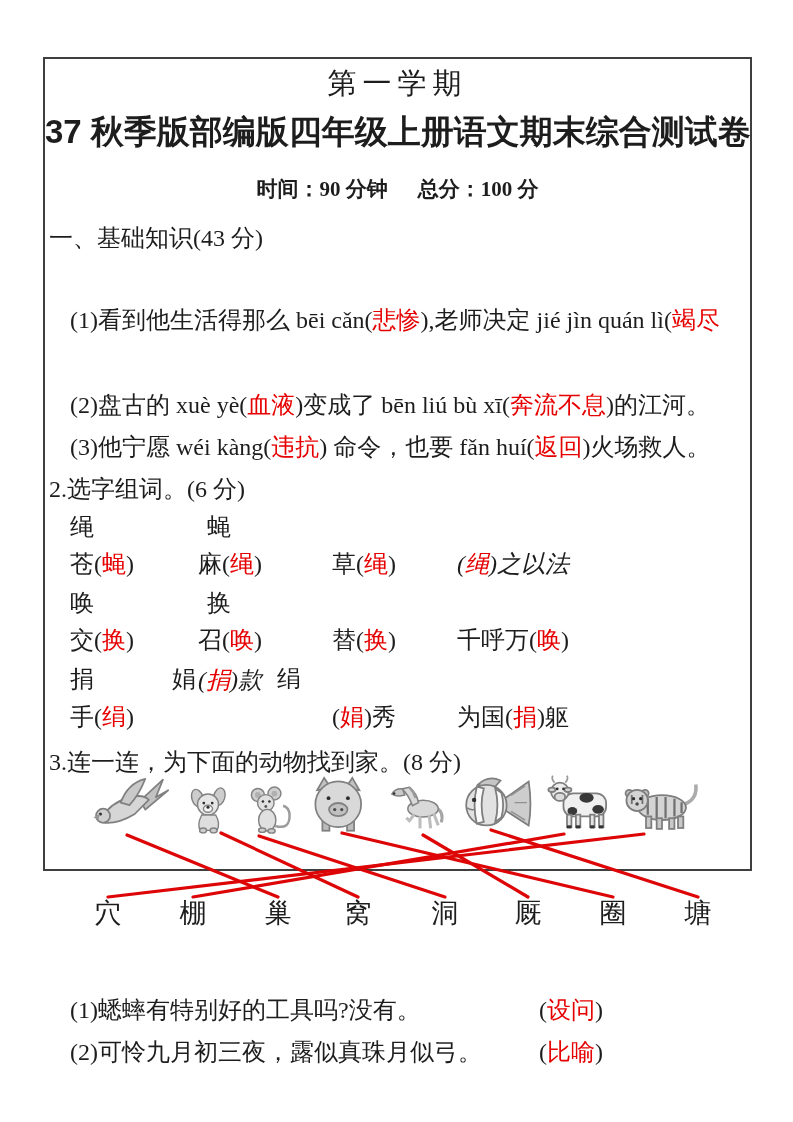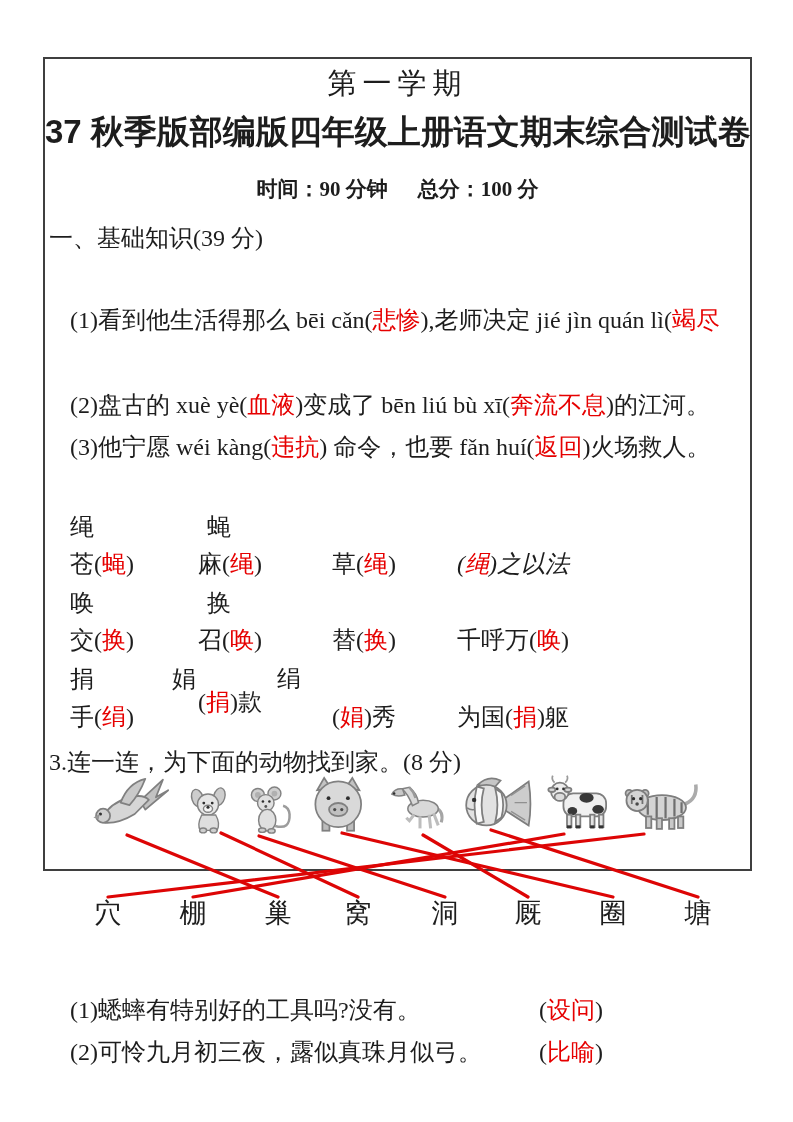--- a/index.html
+++ b/index.html
@@ -30,44 +30,45 @@
 </head>
 <body>
 
 <div class="page">
   <div class="abs center semester">第一学期</div>
   <div class="abs center title">37 秋季版部编版四年级上册语文期末综合测试卷</div>
   <div class="abs center meta">
     <span>时间：90 分钟</span><span class="gap">总分：100 分</span>
   </div>
 
-  <div class="abs line" style="top:164px;left:4px;">一、基础知识(39 分)</div>
+  <div class="abs line" style="top:164px;left:4px;">一、基础知识(43 分)</div>
 
   <div class="abs line" style="top:246px;left:25px;"><span>(1)看到他生活得那么 bēi cǎn(</span><span class="red">悲惨</span><span>),老师决定 jié  jìn quán lì(</span><span class="red">竭尽</span></div>
   <div class="abs line" style="top:331px;left:25px;"><span>(2)盘古的 xuè  yè(</span><span class="red">血液</span><span>)变成了 bēn liú  bù  xī(</span><span class="red">奔流不息</span><span>)的江河。</span></div>
   <div class="abs line" style="top:373px;left:25px;"><span>(3)他宁愿 wéi kàng(</span><span class="red">违抗</span><span>) 命令，也要 fǎn huí(</span><span class="red">返回</span><span>)火场救人。</span></div>
 
+  <div class="abs line" style="top:415px;left:4px;">2.选字组词。(6 分)</div>
   <div id="q2-rows">
       <div class="abs line" style="top: 453px; left: 25px;">绳</div>
       <div class="abs line" style="top: 453px; left: 162px;">蝇</div>
       <div class="abs line" style="top: 490px; left: 25px;"><span>苍(</span><span class="red">蝇</span><span>)</span></div>
       <div class="abs line" style="top: 490px; left: 153px;"><span>麻(</span><span class="red">绳</span><span>)</span></div>
       <div class="abs line" style="top: 490px; left: 287px;"><span>草(</span><span class="red">绳</span><span>)</span></div>
       <div class="abs line" style="top: 490px; left: 412px; font-style: italic;"><span>(</span><span class="red">绳</span><span>)之以法</span></div>
       <div class="abs line" style="top: 529px; left: 25px;">唤</div>
       <div class="abs line" style="top: 529px; left: 162px;">换</div>
       <div class="abs line" style="top: 566px; left: 25px;"><span>交(</span><span class="red">换</span><span>)</span></div>
       <div class="abs line" style="top: 566px; left: 153px;"><span>召(</span><span class="red">唤</span><span>)</span></div>
       <div class="abs line" style="top: 566px; left: 287px;"><span>替(</span><span class="red">换</span><span>)</span></div>
       <div class="abs line" style="top: 566px; left: 412px;"><span>千呼万(</span><span class="red">唤</span><span>)</span></div>
       <div class="abs line" style="top: 605px; left: 25px;">捐</div>
       <div class="abs line" style="top: 605px; left: 127px;">娟</div>
       <div class="abs line" style="top: 605px; left: 232px;">绢</div>
       <div class="abs line" style="top: 643px; left: 25px;"><span>手(</span><span class="red">绢</span><span>)</span></div>
-      <div class="abs line" style="top: 628px; left: 153px;"><span>(</span><span class="red">捐</span><span>)款</span></div>
+      <div class="abs line" style="top: 606px; left: 153px; font-style: italic;"><span>(</span><span class="red">捐</span><span>)款</span></div>
       <div class="abs line" style="top: 643px; left: 287px;"><span>(</span><span class="red">娟</span><span>)秀</span></div>
       <div class="abs line" style="top: 643px; left: 412px;"><span>为国(</span><span class="red">捐</span><span>)躯</span></div>
     </div>
 
   <div class="abs line" style="top:688px;left:4px;">3.连一连，为下面的动物找到家。(8 分)</div>
   <div id="animal-row">
       <div class="animal" style="left: 44px; top: 713px; width: 88px; height: 64px;">
         <svg viewBox="0 0 100 72" preserveAspectRatio="xMidYMax meet">
           <g fill="#d6d6d6" stroke="#808080" stroke-width="2" stroke-linejoin="round">
             <path d="M58 32 84 8 76 28 90 20 64 42Z" fill="#c2c2c2"></path>

